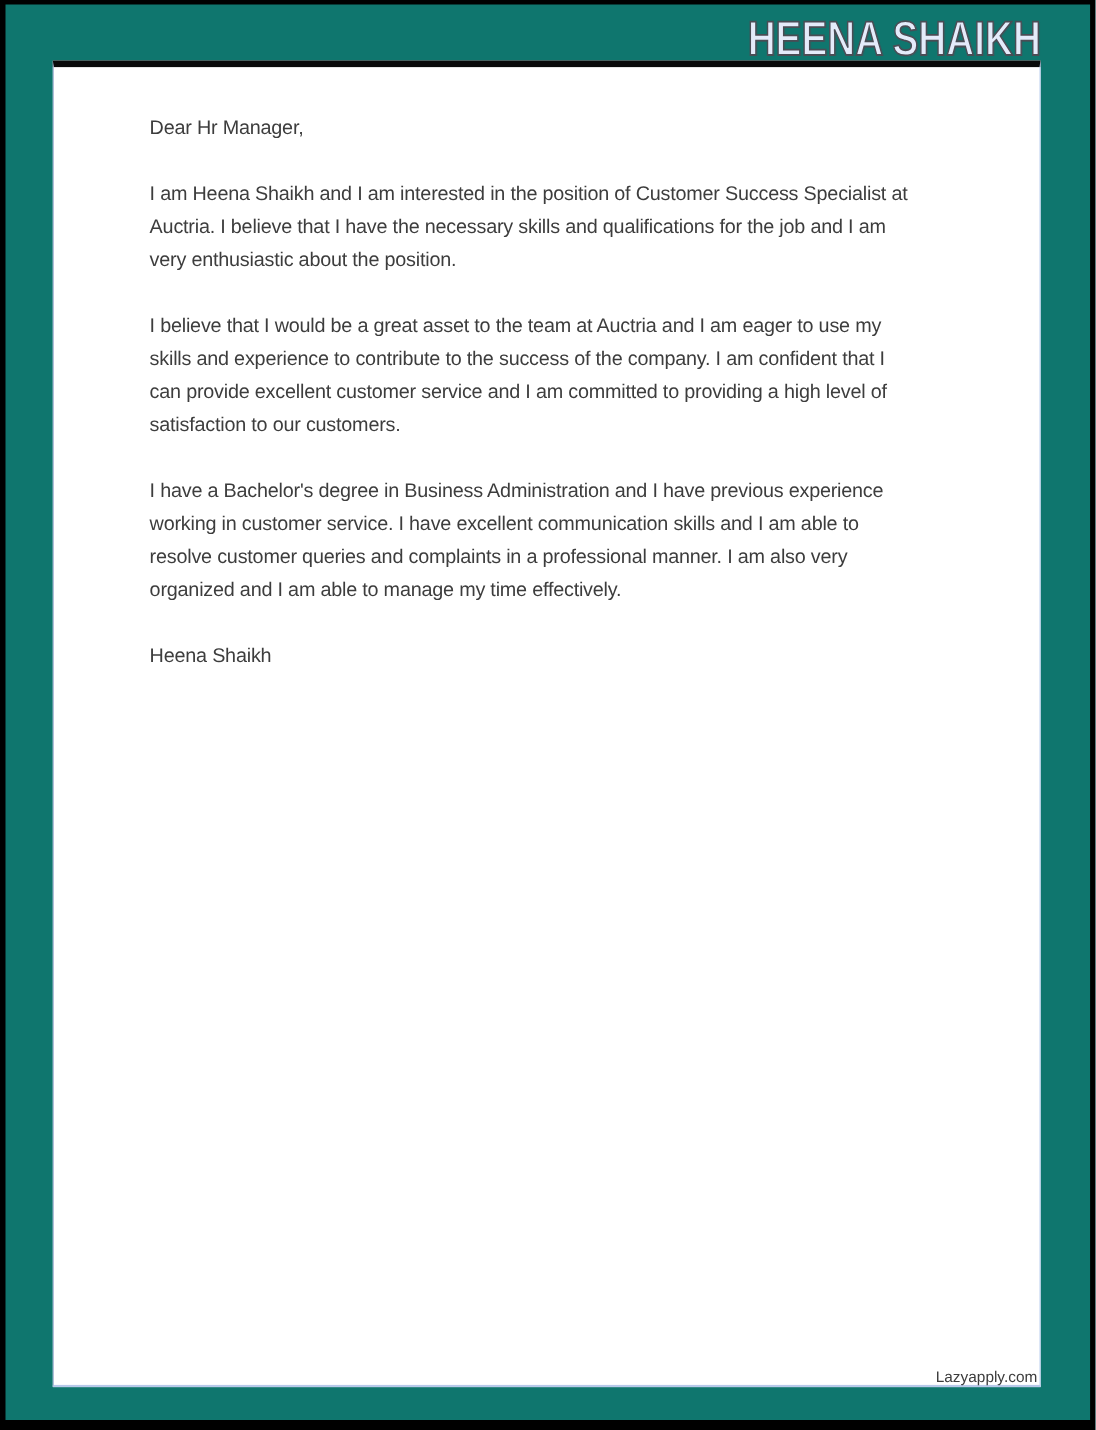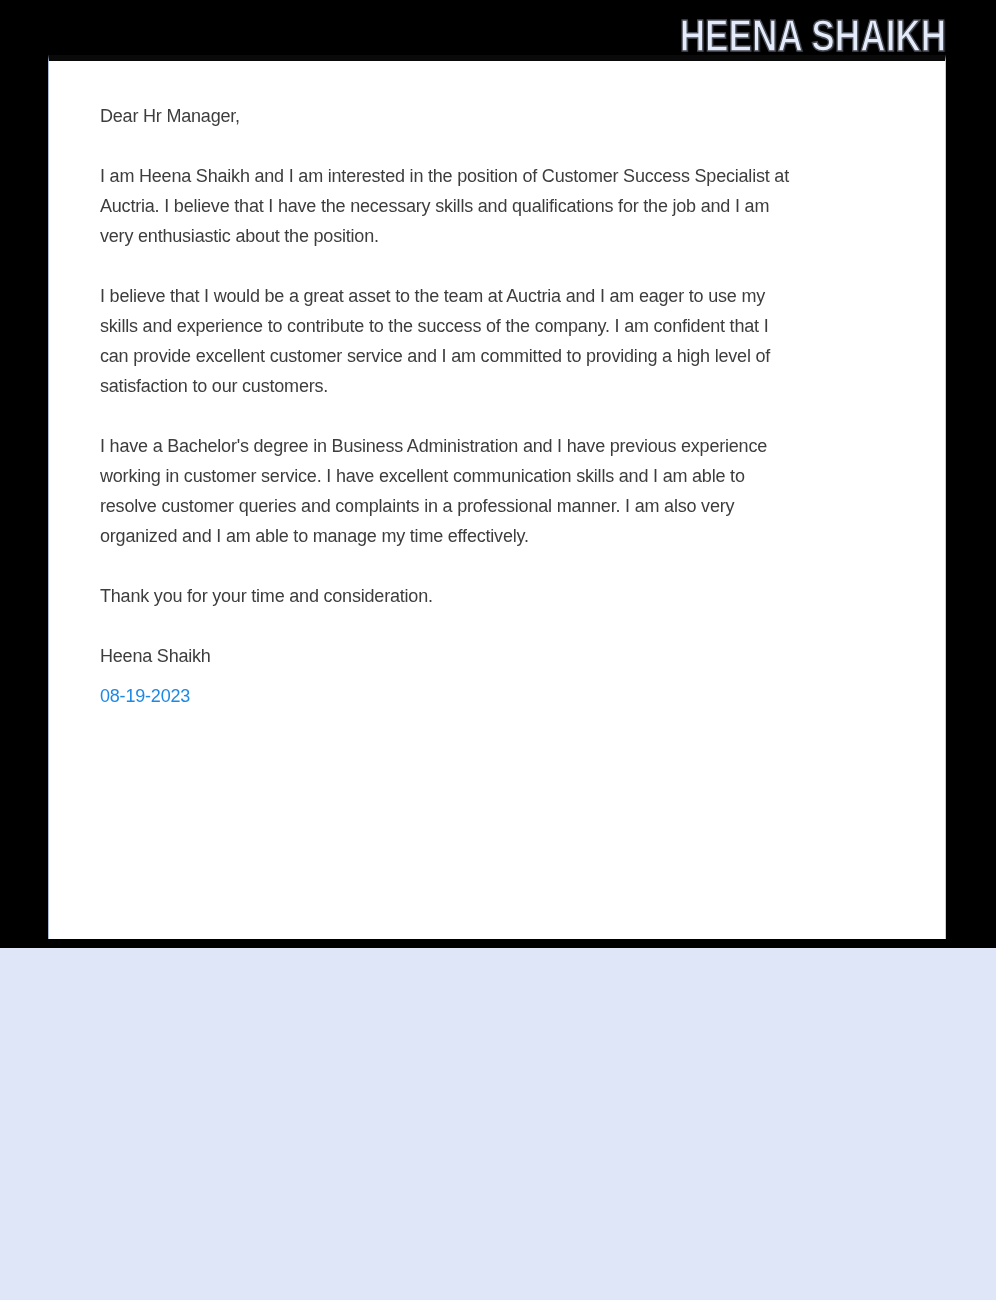--- a/index.html
+++ b/index.html
@@ -1,23 +1,23 @@
 <!DOCTYPE html>
 <html><head>
 <meta charset="utf-8">
 <style>
   html, body { margin: 0; padding: 0; }
   body { width: 996px; height: 1300px; background: #dfe6f8; }
 
   .frame {
     position: relative;
     width: 996px;
-    height: 948px;
+    height: 1300px;
     box-sizing: border-box;
-    background: #000000;
+    background: #0f766e;
     border: solid #000000;
     border-width: 4px 5px 9px 5px;
     overflow: hidden;
     font-family: "Liberation Sans", sans-serif;
   }
 
   
   .letterhead {
     position: absolute;
     top: 10px;
@@ -45,20 +45,21 @@
     left: 43px;
     top: 51px;
     width: 898px;
     height: 1206px;
     box-sizing: border-box;
     background: #ffffff;
     border-top: 6px solid #0a0a0a;
     border-left: 1px solid #a9b8d6;
     border-right: 1px solid #bccff0;
     border-bottom: 2px solid #b7c9ea;
+    padding-left: 36px;
   }
 
   .letter {
     padding: 40px 30px 0 51px;
     font-size: 18px;
     line-height: 30px;
     letter-spacing: -0.2px;
     color: #3d3d3d;
   }
   .greeting { margin: 0; }
@@ -95,24 +96,22 @@
       <p class="para">I believe that I would be a great asset to the team at Auctria and I am eager to use my
 skills and experience to contribute to the success of the company. I am confident that I
 can provide excellent customer service and I am committed to providing a high level of
 satisfaction to our customers.</p>
 
       <p class="para">I have a Bachelor's degree in Business Administration and I have previous experience
 working in customer service. I have excellent communication skills and I am able to
 resolve customer queries and complaints in a professional manner. I am also very
 organized and I am able to manage my time effectively.</p>
 
-      <p class="para">Thank you for your time and consideration.</p>
 
 
       <p class="para">Heena Shaikh</p>
 
-      <p class="para date">08-19-2023</p>
     </div>
 
     <span class="brand">Lazyapply.com</span>
   </div>
 
 </div>
 
 </body></html>

